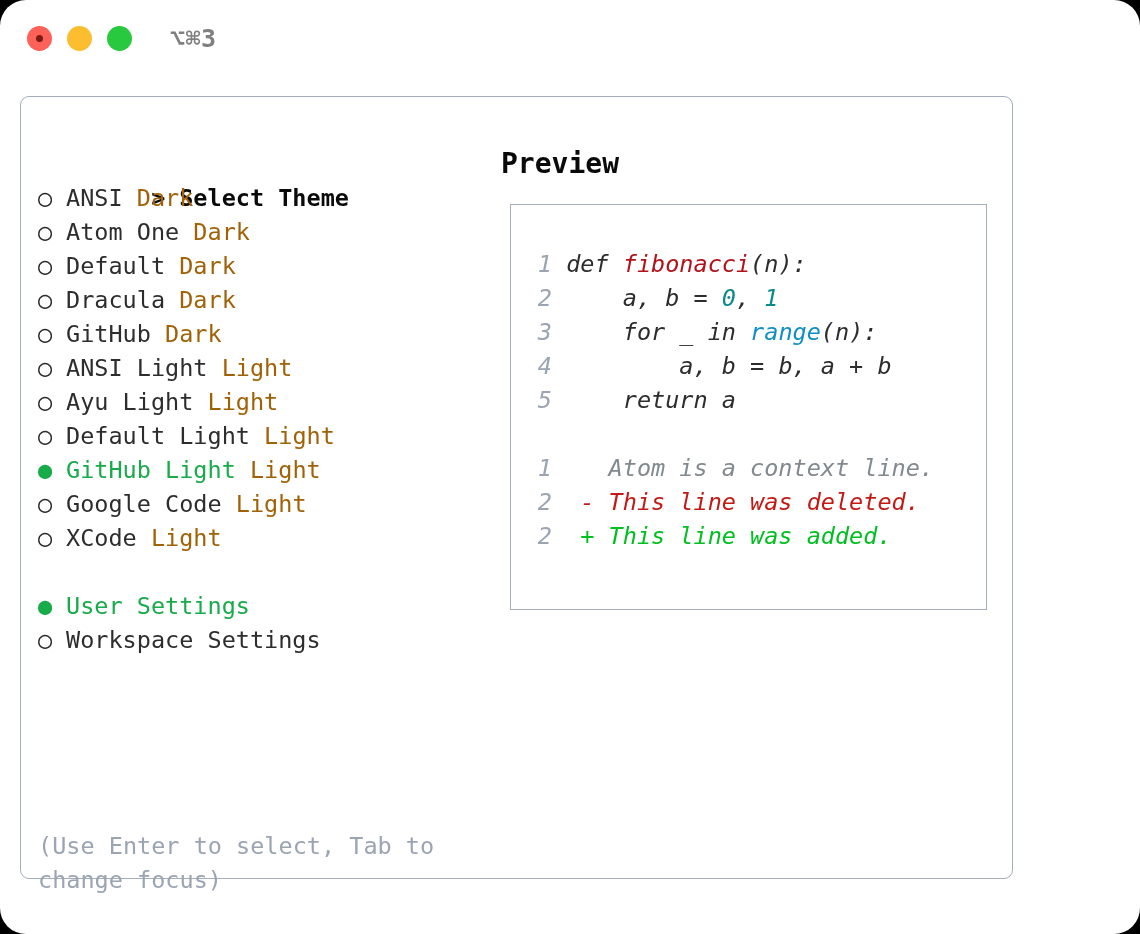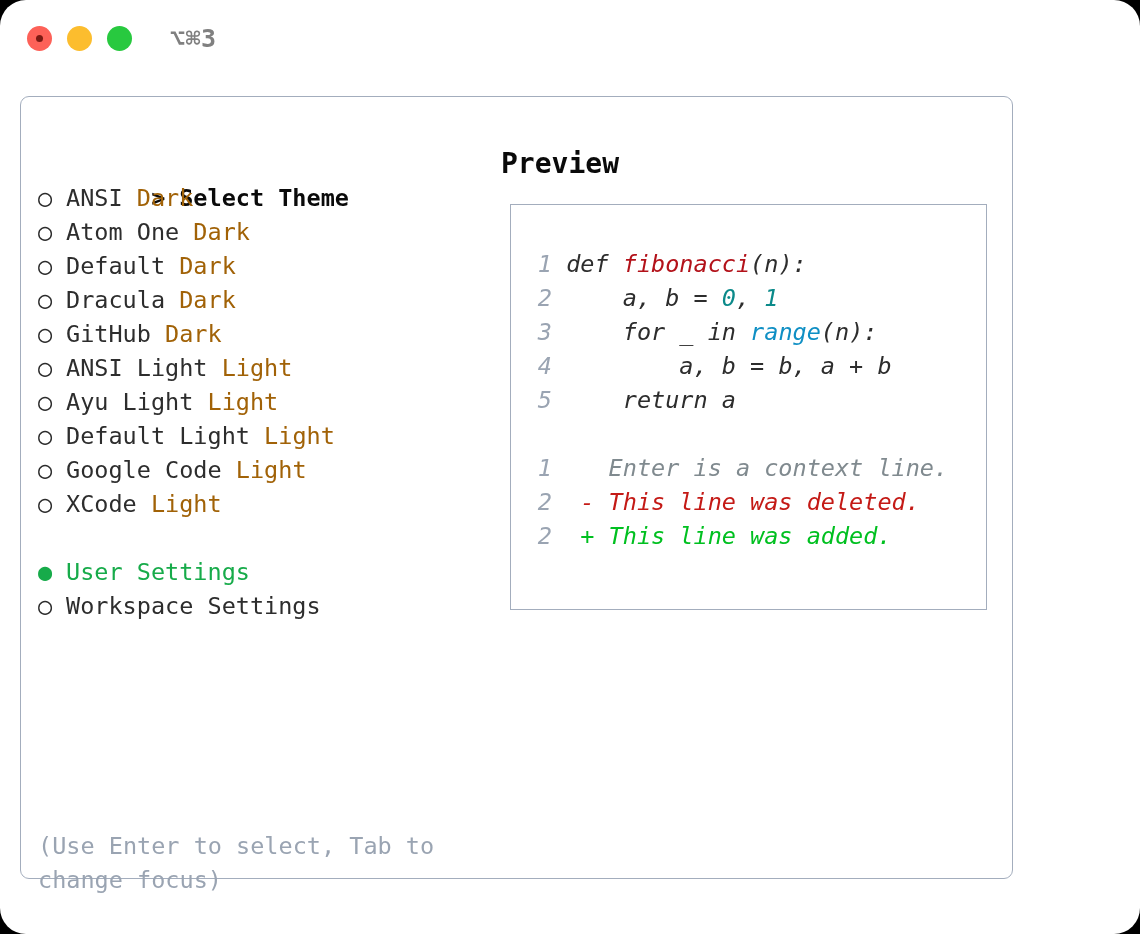--- a/index.html
+++ b/index.html
@@ -196,20 +196,21 @@
 
       <div id="theme-rows">
           <div class="row"><span class="marker">○</span><span class="theme-name">ANSI</span><span> </span><span class="theme-cat">Dark</span></div>
           <div class="row"><span class="marker">○</span><span class="theme-name">Atom One</span><span> </span><span class="theme-cat">Dark</span></div>
           <div class="row"><span class="marker">○</span><span class="theme-name">Default</span><span> </span><span class="theme-cat">Dark</span></div>
           <div class="row"><span class="marker">○</span><span class="theme-name">Dracula</span><span> </span><span class="theme-cat">Dark</span></div>
           <div class="row"><span class="marker">○</span><span class="theme-name">GitHub</span><span> </span><span class="theme-cat">Dark</span></div>
           <div class="row"><span class="marker">○</span><span class="theme-name">ANSI Light</span><span> </span><span class="theme-cat">Light</span></div>
           <div class="row"><span class="marker">○</span><span class="theme-name">Ayu Light</span><span> </span><span class="theme-cat">Light</span></div>
           <div class="row"><span class="marker">○</span><span class="theme-name">Default Light</span><span> </span><span class="theme-cat">Light</span></div>
+          <div class="row selected"><span class="marker marker-dot-filled">●</span><span class="theme-name">GitHub Light</span><span> </span><span class="theme-cat">Light</span></div>
           <div class="row"><span class="marker">○</span><span class="theme-name">Google Code</span><span> </span><span class="theme-cat">Light</span></div>
           <div class="row"><span class="marker">○</span><span class="theme-name">XCode</span><span> </span><span class="theme-cat">Light</span></div>
         </div>
 
       <div class="spacer-row"></div>
 
 
       <div id="apply-rows">
           <div class="row selected"><span class="marker marker-dot-filled">●</span><span class="label">User Settings</span></div>
           <div class="row"><span class="marker">○</span><span class="label">Workspace Settings</span></div>
@@ -222,21 +223,21 @@
       <div id="preview-title">Preview</div>
 
       <div id="preview-box">
         <div id="code">
             <div class="code-line"><span class="lineno">1</span><span class="code-text"> </span><span class="tok-kw">def </span><span class="tok-fn">fibonacci</span><span class="tok-plain">(n):</span></div>
             <div class="code-line"><span class="lineno">2</span><span class="code-text"> </span><span class="tok-plain">    a, b = </span><span class="tok-num">0</span><span class="tok-plain">, </span><span class="tok-num">1</span></div>
             <div class="code-line"><span class="lineno">3</span><span class="code-text"> </span><span class="tok-kw">    for _ in </span><span class="tok-call">range</span><span class="tok-plain">(n):</span></div>
             <div class="code-line"><span class="lineno">4</span><span class="code-text"> </span><span class="tok-plain">        a, b = b, a + b</span></div>
             <div class="code-line"><span class="lineno">5</span><span class="code-text"> </span><span class="tok-kw">    return a</span></div>
             <div class="blank-line"></div>
-            <div class="code-line"><span class="lineno">1</span><span>  </span><span class="diff-ctx">  Enter is a context line.</span></div>
+            <div class="code-line"><span class="lineno">1</span><span>  </span><span class="diff-ctx">  Atom is a context line.</span></div>
             <div class="code-line"><span class="lineno">2</span><span>  </span><span class="diff-del">- This line was deleted.</span></div>
             <div class="code-line"><span class="lineno">2</span><span>  </span><span class="diff-add">+ This line was added.</span></div>
           </div>
       </div>
     </div>
 
   </div>
 </div>
 
 </body></html>

